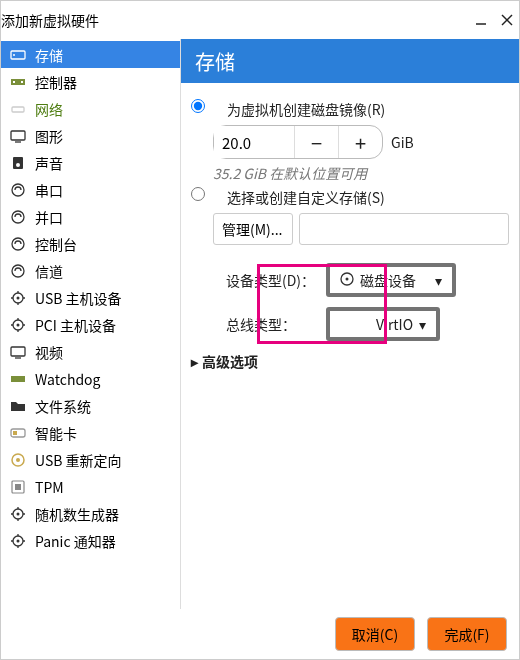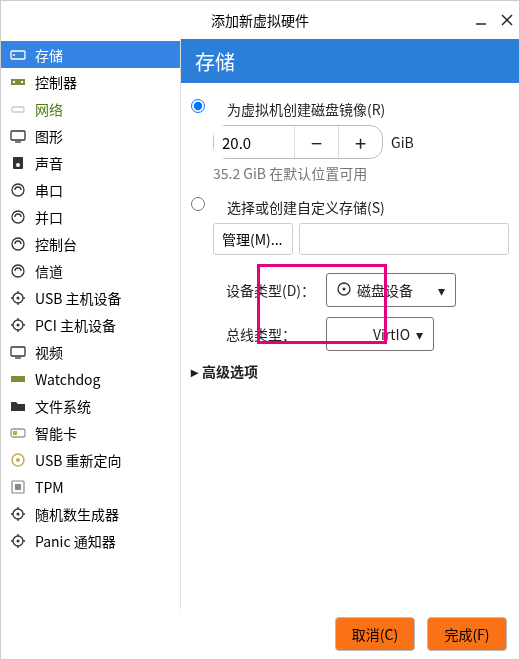--- a/index.html
+++ b/index.html
@@ -1,44 +1,44 @@
 <!DOCTYPE html>
 <html><head>
 <meta charset="utf-8">
 <style>
   * { box-sizing: border-box; margin: 0; padding: 0; font-family: "Noto Sans CJK SC", "Microsoft YaHei", sans-serif; }
   body { width: 520px; height: 660px; background: #fff; }
   .window { width: 520px; height: 660px; display: flex; flex-direction: column; border: 1px solid #ccc; }
-  .titlebar { height: 38px; display: flex; align-items: center; justify-content: center; position: relative; font-size: 14px; }
+  .titlebar { height: 38px; display: flex; align-items: center; justify-content: flex-start; position: relative; font-size: 14px; }
   .titlebar .ctrls { position: absolute; right: 6px; top: 0; height: 38px; display:flex; align-items:center; gap: 14px; }
   .titlebar .ctrls span { font-size: 14px; cursor: default; color:#222; }
   .titlebar .ctrls svg { display:block; }
   .body { flex: 1; display: flex; overflow: hidden; }
   .sidebar { width: 180px; border-right: 1px solid #ddd; overflow-y: auto; padding-top: 2px; }
   .sidebar-item { display: flex; align-items: center; height: 27px; padding: 0 8px; font-size: 14px; cursor: pointer; gap: 8px; }
   .sidebar-item.selected { background: #3584e4; color: #fff; }
   .sidebar-item .icon { width: 18px; height: 18px; display:flex; align-items:center; justify-content:center; flex-shrink:0; }
   .sidebar-item .icon svg { width: 16px; height: 16px; }
   .main { flex:1; display:flex; flex-direction:column; }
   .main-header { background: #2b7fd9; color: #fff; font-size: 20px; padding: 8px 14px; height: 44px; display:flex; align-items:center; }
   .main-content { padding: 16px 10px 10px 10px; font-size: 14px; color: #222; }
   .radio-row { display:flex; align-items:flex-start; gap:22px; margin-bottom:6px; }
   .radio-row input[type=radio]{ width:14px; height:14px; }
   .spinner-row { display:flex; align-items:center; gap:8px; margin-left:22px; margin-bottom:4px; }
   .spinner { display:flex; align-items:center; border:1px solid #bbb; border-radius:13px; height:34px; width:170px; background:#fff; }
   .spinner input { border:none; outline:none; width:80px; height:32px; padding:0 8px; font-size:15px; }
   .spinner .sep { width:1px; height:100%; background:#ddd; }
   .spinner .btn { width:44px; height:32px; display:flex; align-items:center; justify-content:center; font-size:20px; cursor:pointer; user-select:none; }
-  .hint { margin-left:22px; color:#777; font-size:14px; margin-bottom:14px; }
+  .hint { margin-left:22px; color:#777; font-size:14px; margin-bottom:4px;font-style:italic; }
   .custom-input-row { margin-left:22px; display:flex; gap:6px; margin-bottom:18px; }
   .custom-input-row input[type=text]{ border:1px solid #ccc; border-radius:3px; height:32px; padding:0 8px; font-size:14px; width:80px; color:#000000; background:#fff; }
   .custom-input-row input.path { flex:1; width:200px; }
   .field-row { display:flex; align-items:center; gap:10px; margin-bottom:10px;margin-left:35px; }
   .field-label { width:90px; text-align:left; }
-  .combo { border:1px solid #737373; border-radius:3px; height:34px; display:flex; align-items:center; padding:0 10px; gap:6px; min-width:130px; background:#fff; cursor:pointer; position:relative; }
+  .combo { border:4px solid #737373; border-radius:3px; height:34px; display:flex; align-items:center; padding:0 10px; gap:6px; min-width:130px; background:#fff; cursor:pointer; position:relative; }
   .combo .arrow { margin-left:auto; }
   .adv { display:flex; align-items:center; gap:4px; font-weight:bold; cursor:pointer; margin-top:8px; }
   .highlight-box { position:absolute; border:3px solid #e6007e; pointer-events:none; }
   .footer { height:50px; display:flex; align-items:center; justify-content:flex-end; gap:12px; padding:0 12px; }
   .footer button { height:34px; min-width:80px; border:1px solid #bbb; border-radius:4px; background:#f97316; font-size:14px; cursor:pointer; }
   .dim { color:#4d7c0f; }
 </style>
 </head>
 <body>
 

